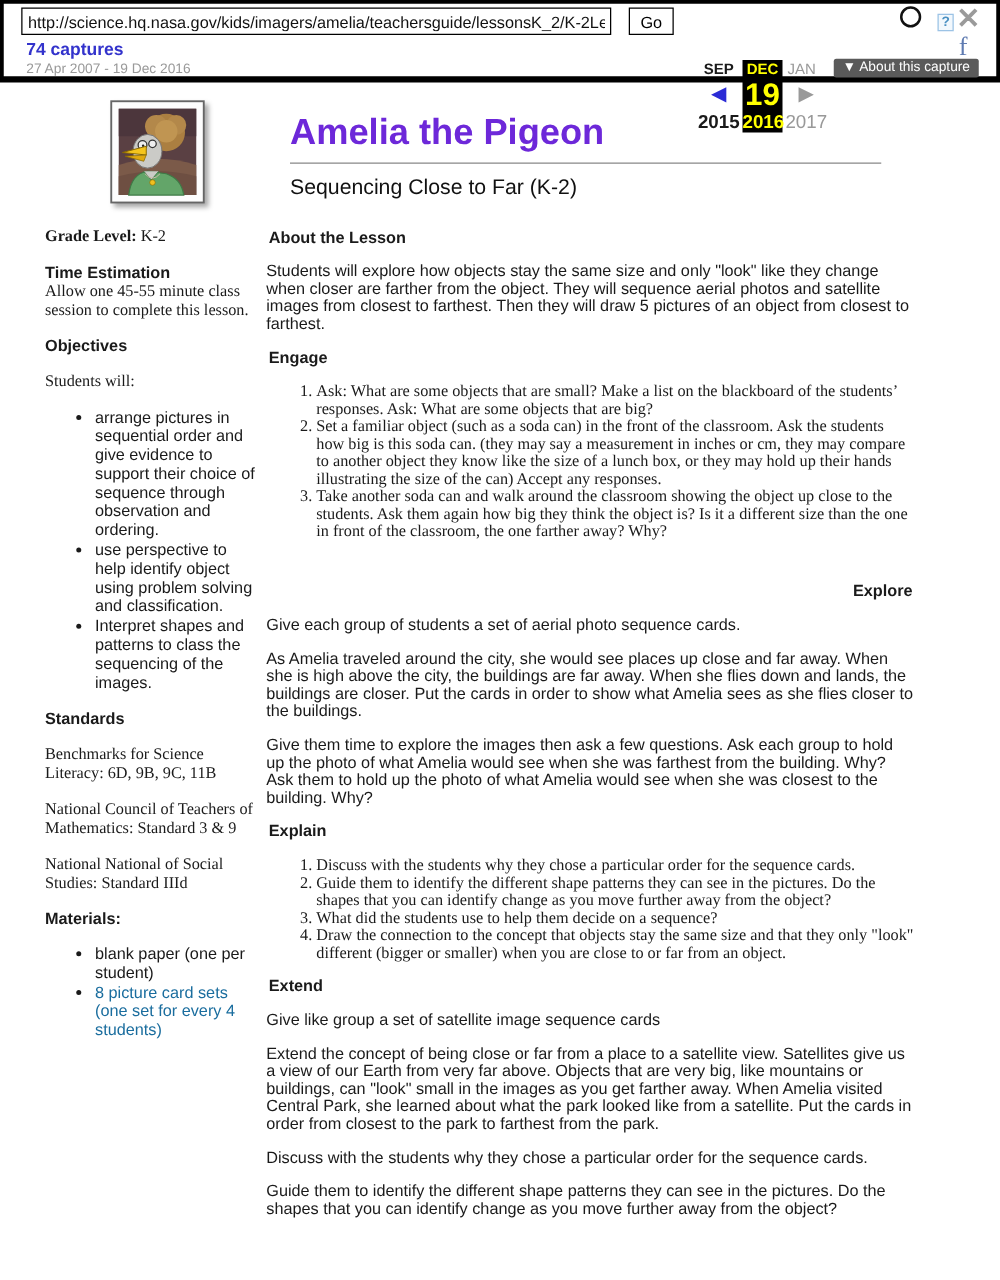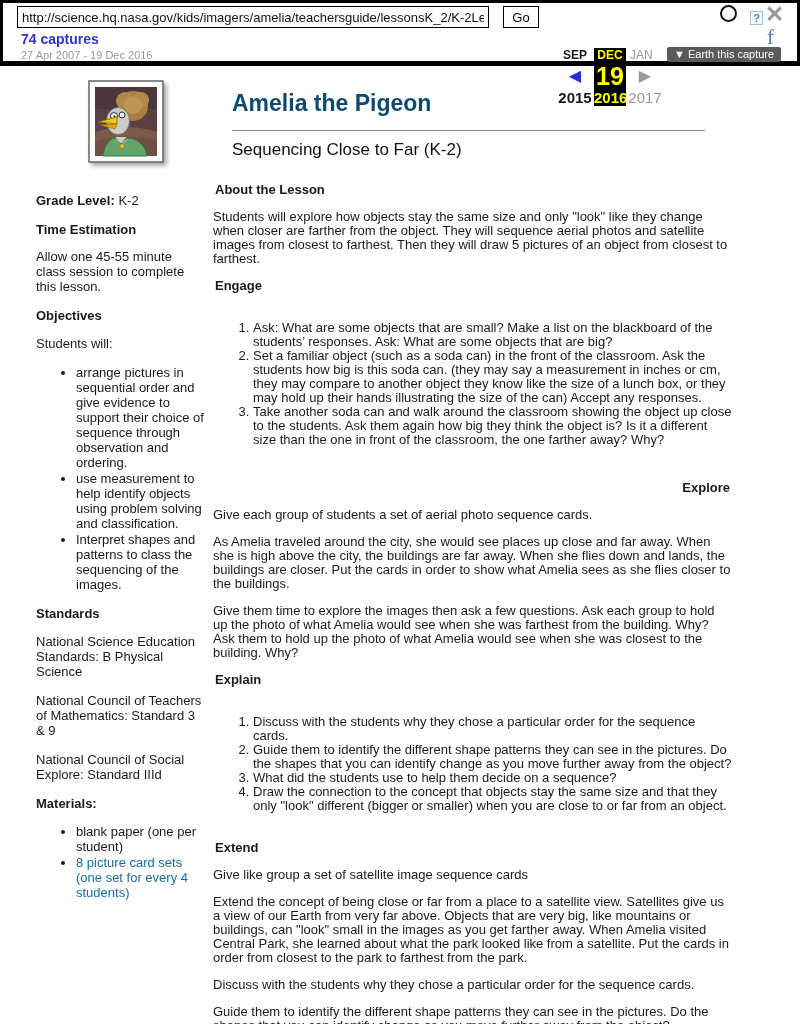--- a/index.html
+++ b/index.html
@@ -47,39 +47,39 @@
               font-weight:bold; color:#9a9a9a; cursor:pointer; }
   .wb-fb { position:absolute; left:764px; top:22px; font-size:21px;
            font-family:"Liberation Serif", serif; color:#5f7bb1; cursor:pointer; }
   .wb-about { position:absolute; left:664px; top:44px; background:#5a5a5a;
               color:#fff; border:none; border-radius:2px; font-size:11px;
               padding:1px 7px 2px 7px; font-family:"Liberation Sans", sans-serif; cursor:pointer; }
 
   
   .photo { position:absolute; left:88px; top:80px; width:80px; height:86px;
            filter:drop-shadow(3px 3px 2px rgba(0,0,0,0.35)); }
-  .page-title { position:absolute; left:232px; top:90px; font-size:23px; font-weight:bold; color:#0c4a6e; }
+  .page-title { position:absolute; left:232px; top:90px; font-size:29px; font-weight:bold; color:#6d28d9; }
   .title-rule { position:absolute; left:232px; top:130px; width:473px; height:0;
                 border:none; border-top:1px solid #888; margin:0; }
   .subtitle { position:absolute; left:232px; top:140px; font-size:17px; color:#111; }
 
   
   .sidebar { position:absolute; left:36px; top:181px; width:168px;
              font-size:13px; line-height:15px; }
-  .sidebar p { margin:12px 0 14px 0; }
+  .sidebar p { margin:0 0 14px 0;font-family:Liberation Serif, serif; }
   .sidebar .h { font-weight:bold; margin:0 0 13px 0; }
   .sidebar ul { margin:0 0 14px 0; padding-left:40px; }
   .sidebar li { margin:0 0 1px 0; }
 
   .main { position:absolute; left:213px; top:183px; width:519px;
           font-size:13px; line-height:14px; }
   .main .h { font-weight:bold; margin:13px 2px; }
   .main .h:first-child { margin-top:0; }
   .main p { margin:13px 0; }
-  .main ol { margin:28px 0; padding-left:40px; }
+  .main ol { margin:13px 0; padding-left:40px;font-family:Liberation Serif, serif; }
   .main li { margin:0; }
   .gap-lg { margin-top:34px !important;text-align:right; }
 
   .lnk { color:#1a6d9e; cursor:pointer; }
   b.inline-label { font-weight:bold; }
 </style>
 </head>
 <body>
 
 <div class="wb">
@@ -104,21 +104,21 @@
         <div class="wb-month">JAN</div>
         <div class="wb-mid"><span class="wb-arrow next">▶</span></div>
         <div class="wb-year">2017</div>
       </div>
     </div>
 
     <div class="wb-logo"></div>
     <div class="wb-help">?</div>
     <div class="wb-close">✕</div>
     <div class="wb-fb">f</div>
-    <button class="wb-about">▼ Earth this capture</button>
+    <button class="wb-about">▼ About this capture</button>
   </div>
 </div>
 
 <div class="photo">
   <svg width="80" height="86" viewBox="0 0 80 86" xmlns="http://www.w3.org/2000/svg">
     <rect x="1" y="1" width="74" height="81" fill="#fdfdfd" stroke="#666" stroke-width="1.5"></rect>
     <rect x="7" y="7" width="62" height="69" fill="#5a4043"></rect>
     <rect x="7" y="7" width="62" height="22" fill="#4c363c"></rect>
     <path d="M7,52 Q38,42 69,52 L69,76 L7,76 Z" fill="#7b5a49"></path>
     <path d="M7,61 Q38,53 69,61 L69,76 L7,76 Z" fill="#6e4f42"></path>
@@ -146,27 +146,27 @@
   <p>
     <b class="inline-label">Grade Level:</b>
     <span>K-2</span>
   </p>
   <div class="h" style="margin-bottom:0;">Time Estimation</div>
   <p>Allow one 45-55 minute class session to complete this lesson.</p>
   <div class="h">Objectives</div>
   <p>Students will:</p>
   <ul>
     <li>arrange pictures in sequential order and give evidence to support their choice of sequence through observation and ordering.</li>
-    <li>use measurement to help identify objects using problem solving and classification.</li>
+    <li>use perspective to help identify object using problem solving and classification.</li>
     <li>Interpret shapes and patterns to class the sequencing of the images.</li>
   </ul>
   <div class="h">Standards</div>
-  <p>National Science Education Standards: B Physical Science</p>
+  <p>Benchmarks for Science Literacy: 6D, 9B, 9C, 11B</p>
   <p>National Council of Teachers of Mathematics: Standard 3 &amp; 9</p>
-  <p>National Council of Social Explore: Standard IIId</p>
+  <p>National National of Social Studies: Standard IIId</p>
   <div class="h">Materials:</div>
   <ul>
     <li>blank paper (one per student)</li>
     <li><span class="lnk">8 picture card sets (one set for every 4 students)</span></li>
   </ul>
 </div>
 
 <div class="main">
   <div class="h">About the Lesson</div>
   <p>Students will explore how objects stay the same size and only "look" like they change when closer are farther from the object. They will sequence aerial photos and satellite images from closest to farthest. Then they will draw 5 pictures of an object from closest to farthest.</p>

